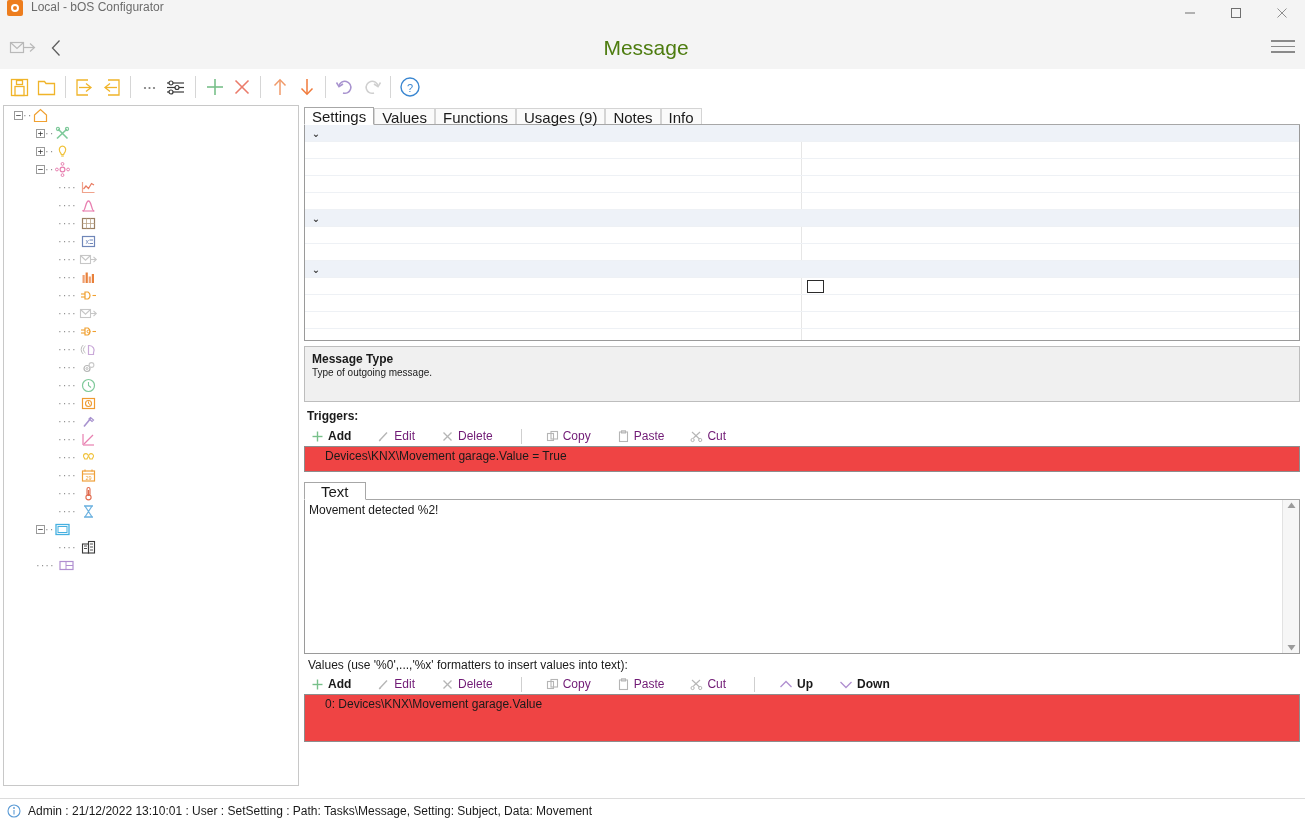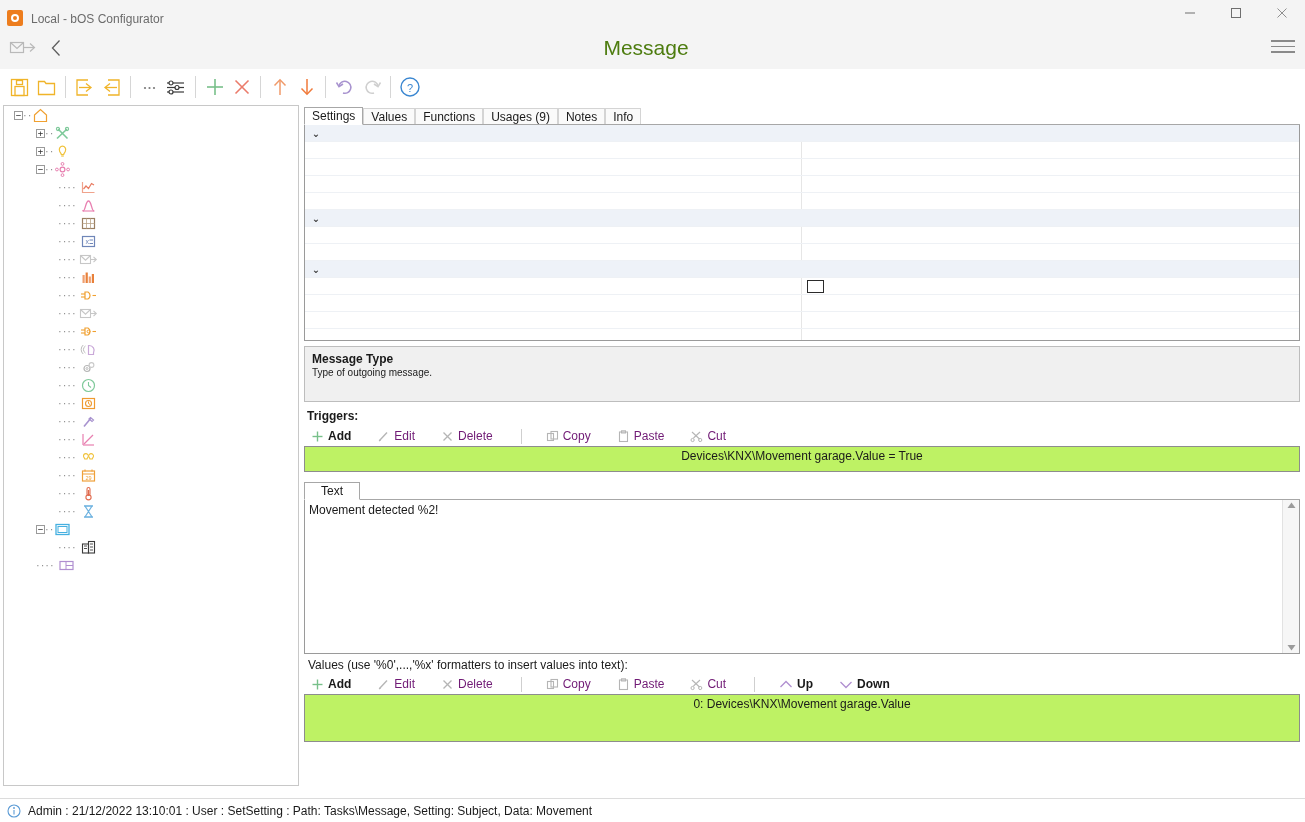--- a/index.html
+++ b/index.html
@@ -6,21 +6,21 @@
   body{
     width:1305px;height:822px;
     background:#ffffff;
     font-family:"Liberation Sans","DejaVu Sans",sans-serif;
     font-size:12px;color:#1a1a1a;
     overflow:hidden;
     -webkit-font-smoothing:none;
   }
   
   #titlebar{
-    height:26px;background:#f4f4f4;display:flex;align-items:flex-end;
+    height:26px;background:#f4f4f4;display:flex;align-items:flex-start;
     border-bottom:1px solid #f4f4f4;position:relative;
   }
   #app-icon{
     width:16px;height:16px;margin:0 8px 0 7px;background:#ed7d1e;
     border-radius:2px;position:relative;flex:0 0 auto;
   }
   #app-icon:after{
     content:"";position:absolute;left:4px;top:4px;width:8px;height:8px;
     border:2px solid #fff;border-radius:50%;box-sizing:border-box;
   }
@@ -66,21 +66,21 @@
        display:inline-flex;align-items:center;justify-content:center;
        font-size:9px;line-height:7px;color:#333;box-sizing:border-box;
        font-family:"DejaVu Sans Mono",monospace;}
   .dots{color:#8d8d8d;font-size:11px;letter-spacing:1px;}
   .ticon{width:17px;height:16px;margin-right:4px;display:inline-flex;align-items:center;justify-content:center;flex:0 0 auto;}
   .tlabel{padding:0 2px;}
   .tlabel.sel{background:#0a73d6;color:#fff;}
   
   #tabstrip{height:19px;display:flex;align-items:flex-end;border-bottom:1px solid #a7a7a7;}
   .tab{
-    padding:2px 7px 2px 7px;font-size:12px;color:#1a1a1a;
+    padding:2px 7px 2px 7px;font-size:15px;color:#1a1a1a;
     border:1px solid #d4d4d4;border-bottom:none;background:#fafafa;
     margin-right:0px;height:16px;box-sizing:border-box;line-height:13px;
   }
   .tab.active{background:#ffffff;border-color:#a7a7a7;border-bottom:1px solid #fff;
     position:relative;top:1px;height:18px;}
   
   #propgrid{
     border:1px solid #9a9a9a;border-top:none;background:#fff;
     height:216px;overflow:hidden;box-sizing:border-box;
   }
@@ -101,22 +101,22 @@
   #desc-text{font-size:10px;margin-top:1px;}
   
   .sect-label{font-weight:bold;font-size:12px;margin:7px 0 3px 3px;}
   .cmdbar{display:flex;align-items:center;height:20px;font-size:12px;padding-left:4px;gap:16px;}
   .cmd{display:flex;align-items:center;padding:0 7px 0 3px;gap:4px;}
   .cmd.dis{color:#701a75;}
   .cmd .lbl{font-weight:bold;}
   .cmd.dis .lbl{font-weight:normal;}
   .cmdsep{width:1px;height:15px;background:#cfcfcf;margin:0 5px;}
   .listbox{
-    border:1px solid #8d8d8d;background:#bef264;box-sizing:border-box;
-    font-size:12px;padding:2px 8px;overflow:hidden;text-align:center;
+    border:1px solid #8d8d8d;background:#ef4444;box-sizing:border-box;
+    font-size:12px;padding:2px 20px;overflow:hidden;
   }
   
   #texttabstrip{height:18px;display:flex;align-items:flex-end;margin-top:9px;border-bottom:1px solid #a7a7a7;}
   #textarea-wrap{border:1px solid #9a9a9a;border-top:none;background:#fff;height:154px;display:flex;box-sizing:border-box;}
   #textarea-body{flex:1;padding:3px 4px;font-size:12px;}
   #vscroll{width:16px;background:#f6f6f6;border-left:1px solid #e2e2e2;display:flex;flex-direction:column;justify-content:space-between;align-items:center;}
   .sarrow{font-size:8px;color:#8f8f8f;padding:2px 0;}
   
   #valhdr{font-size:12px;margin:4px 0 2px 4px;}
   

